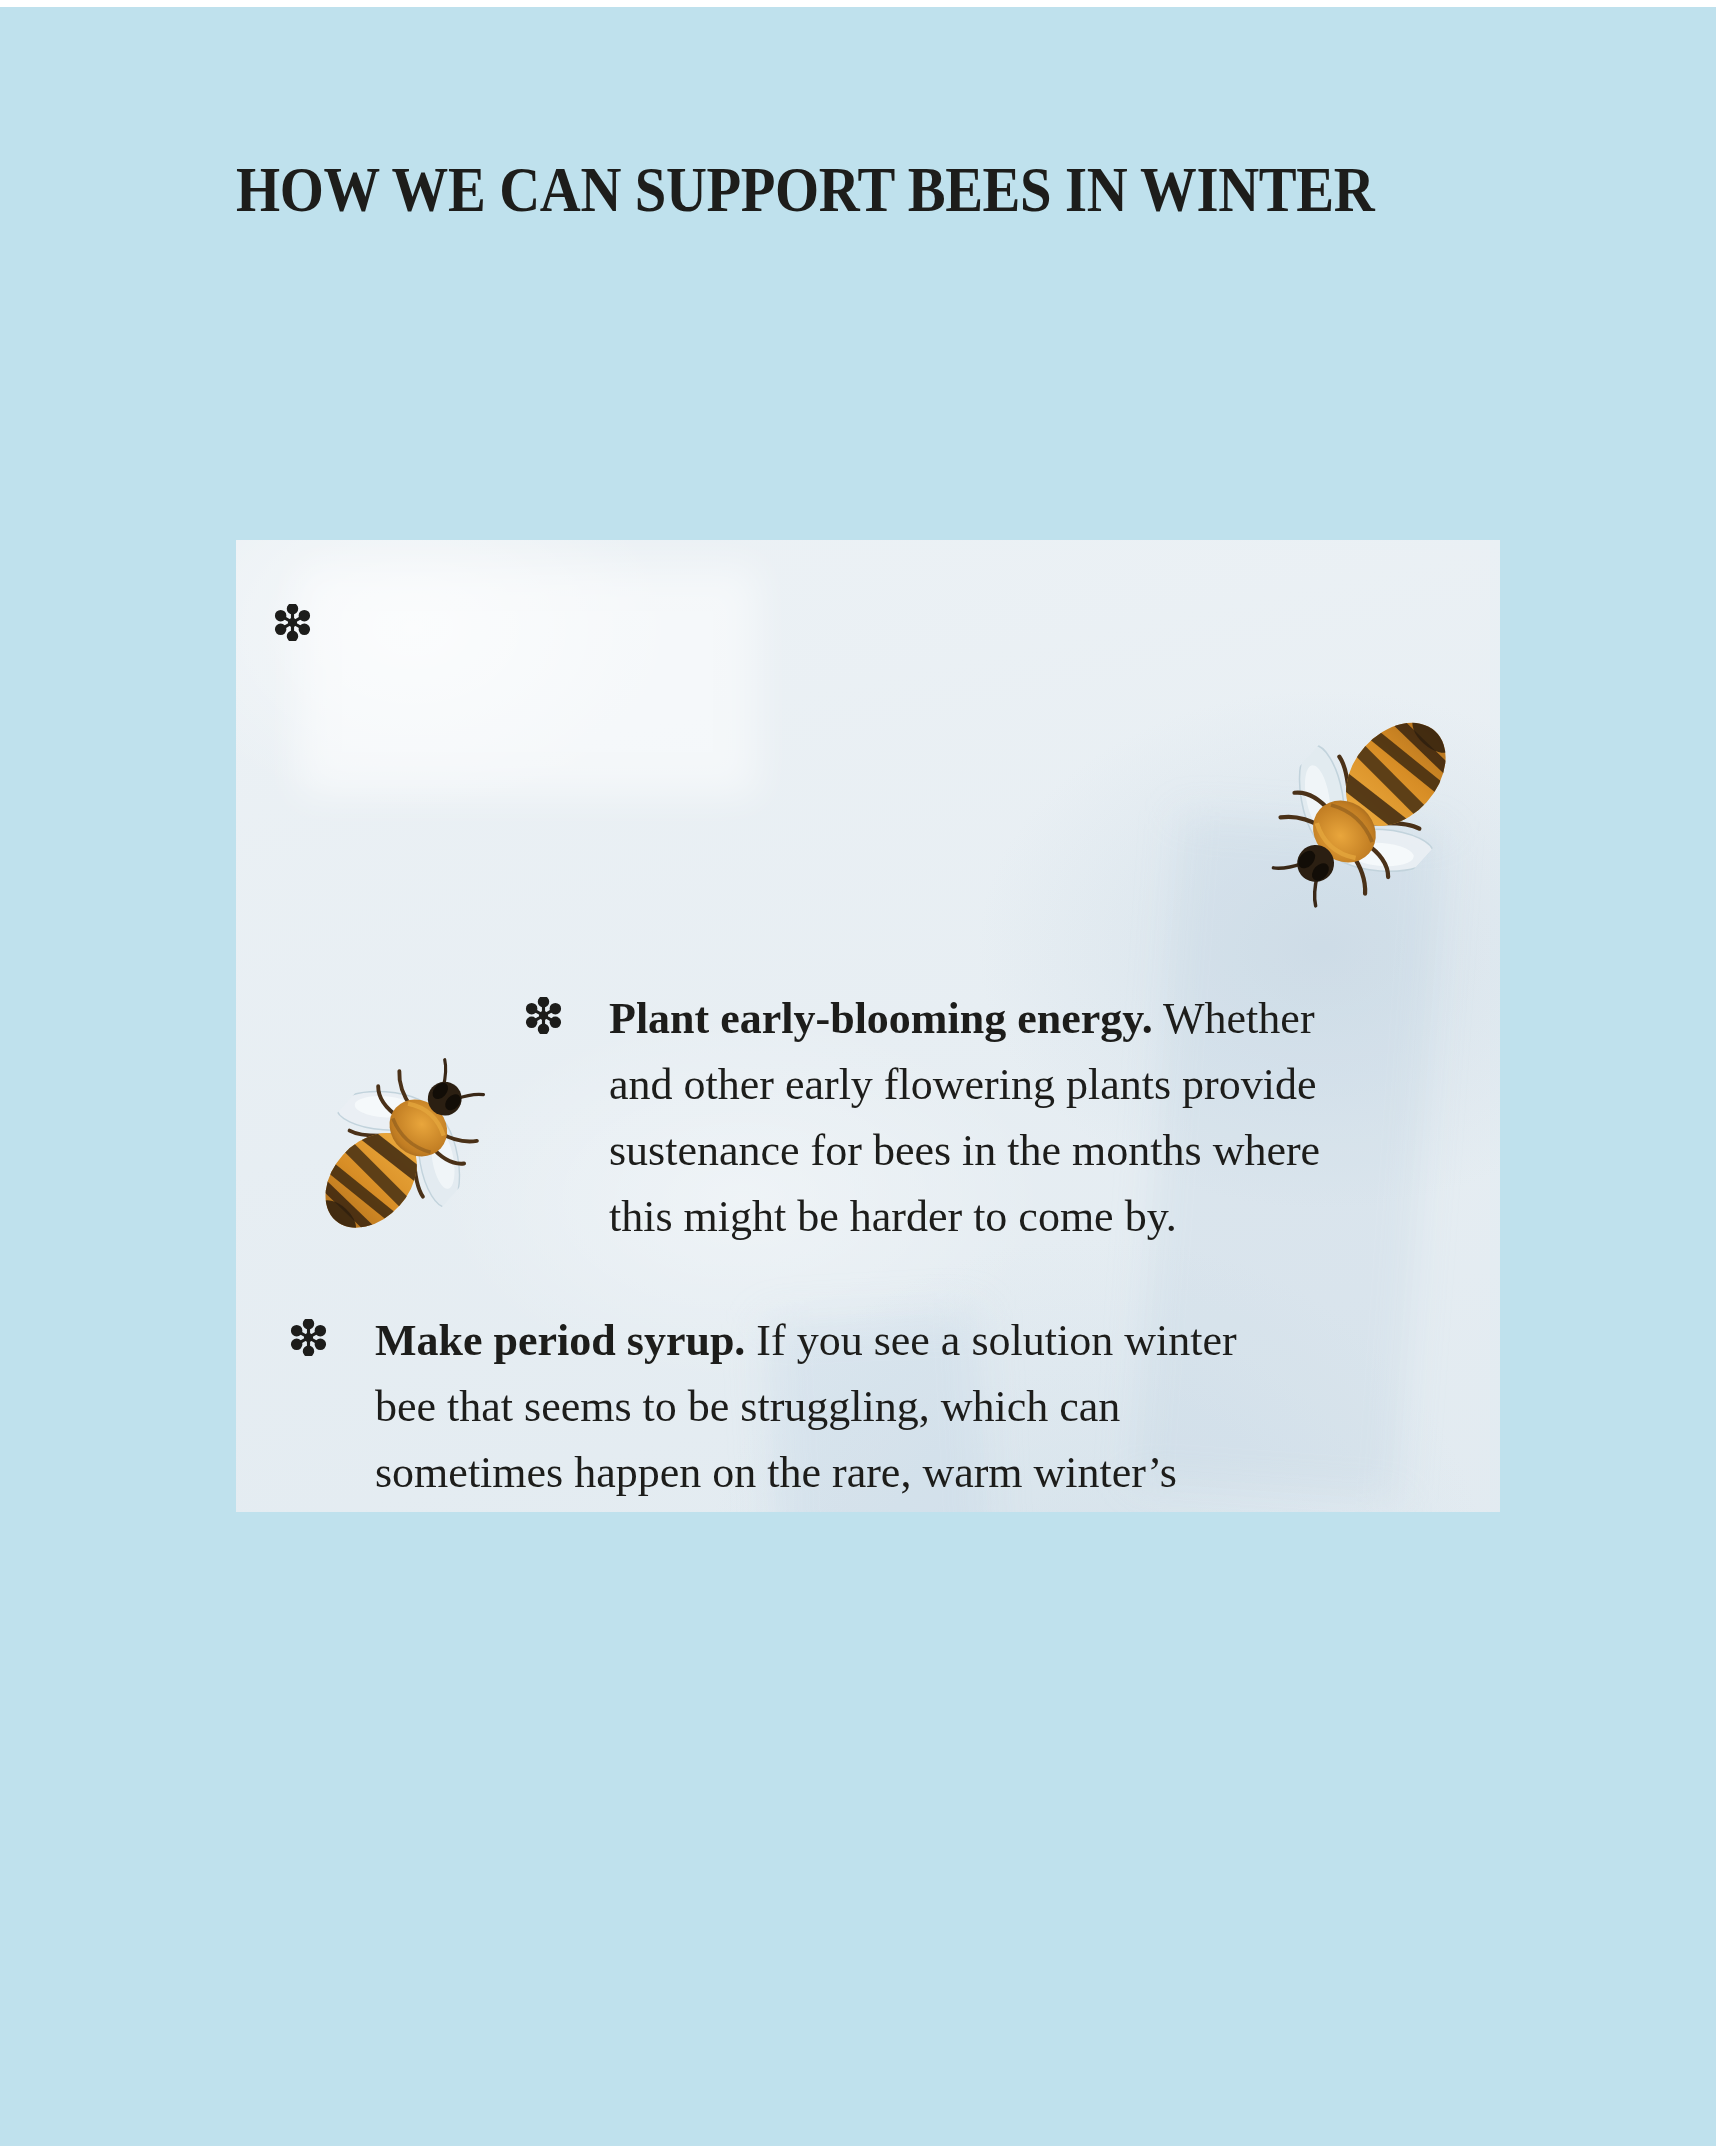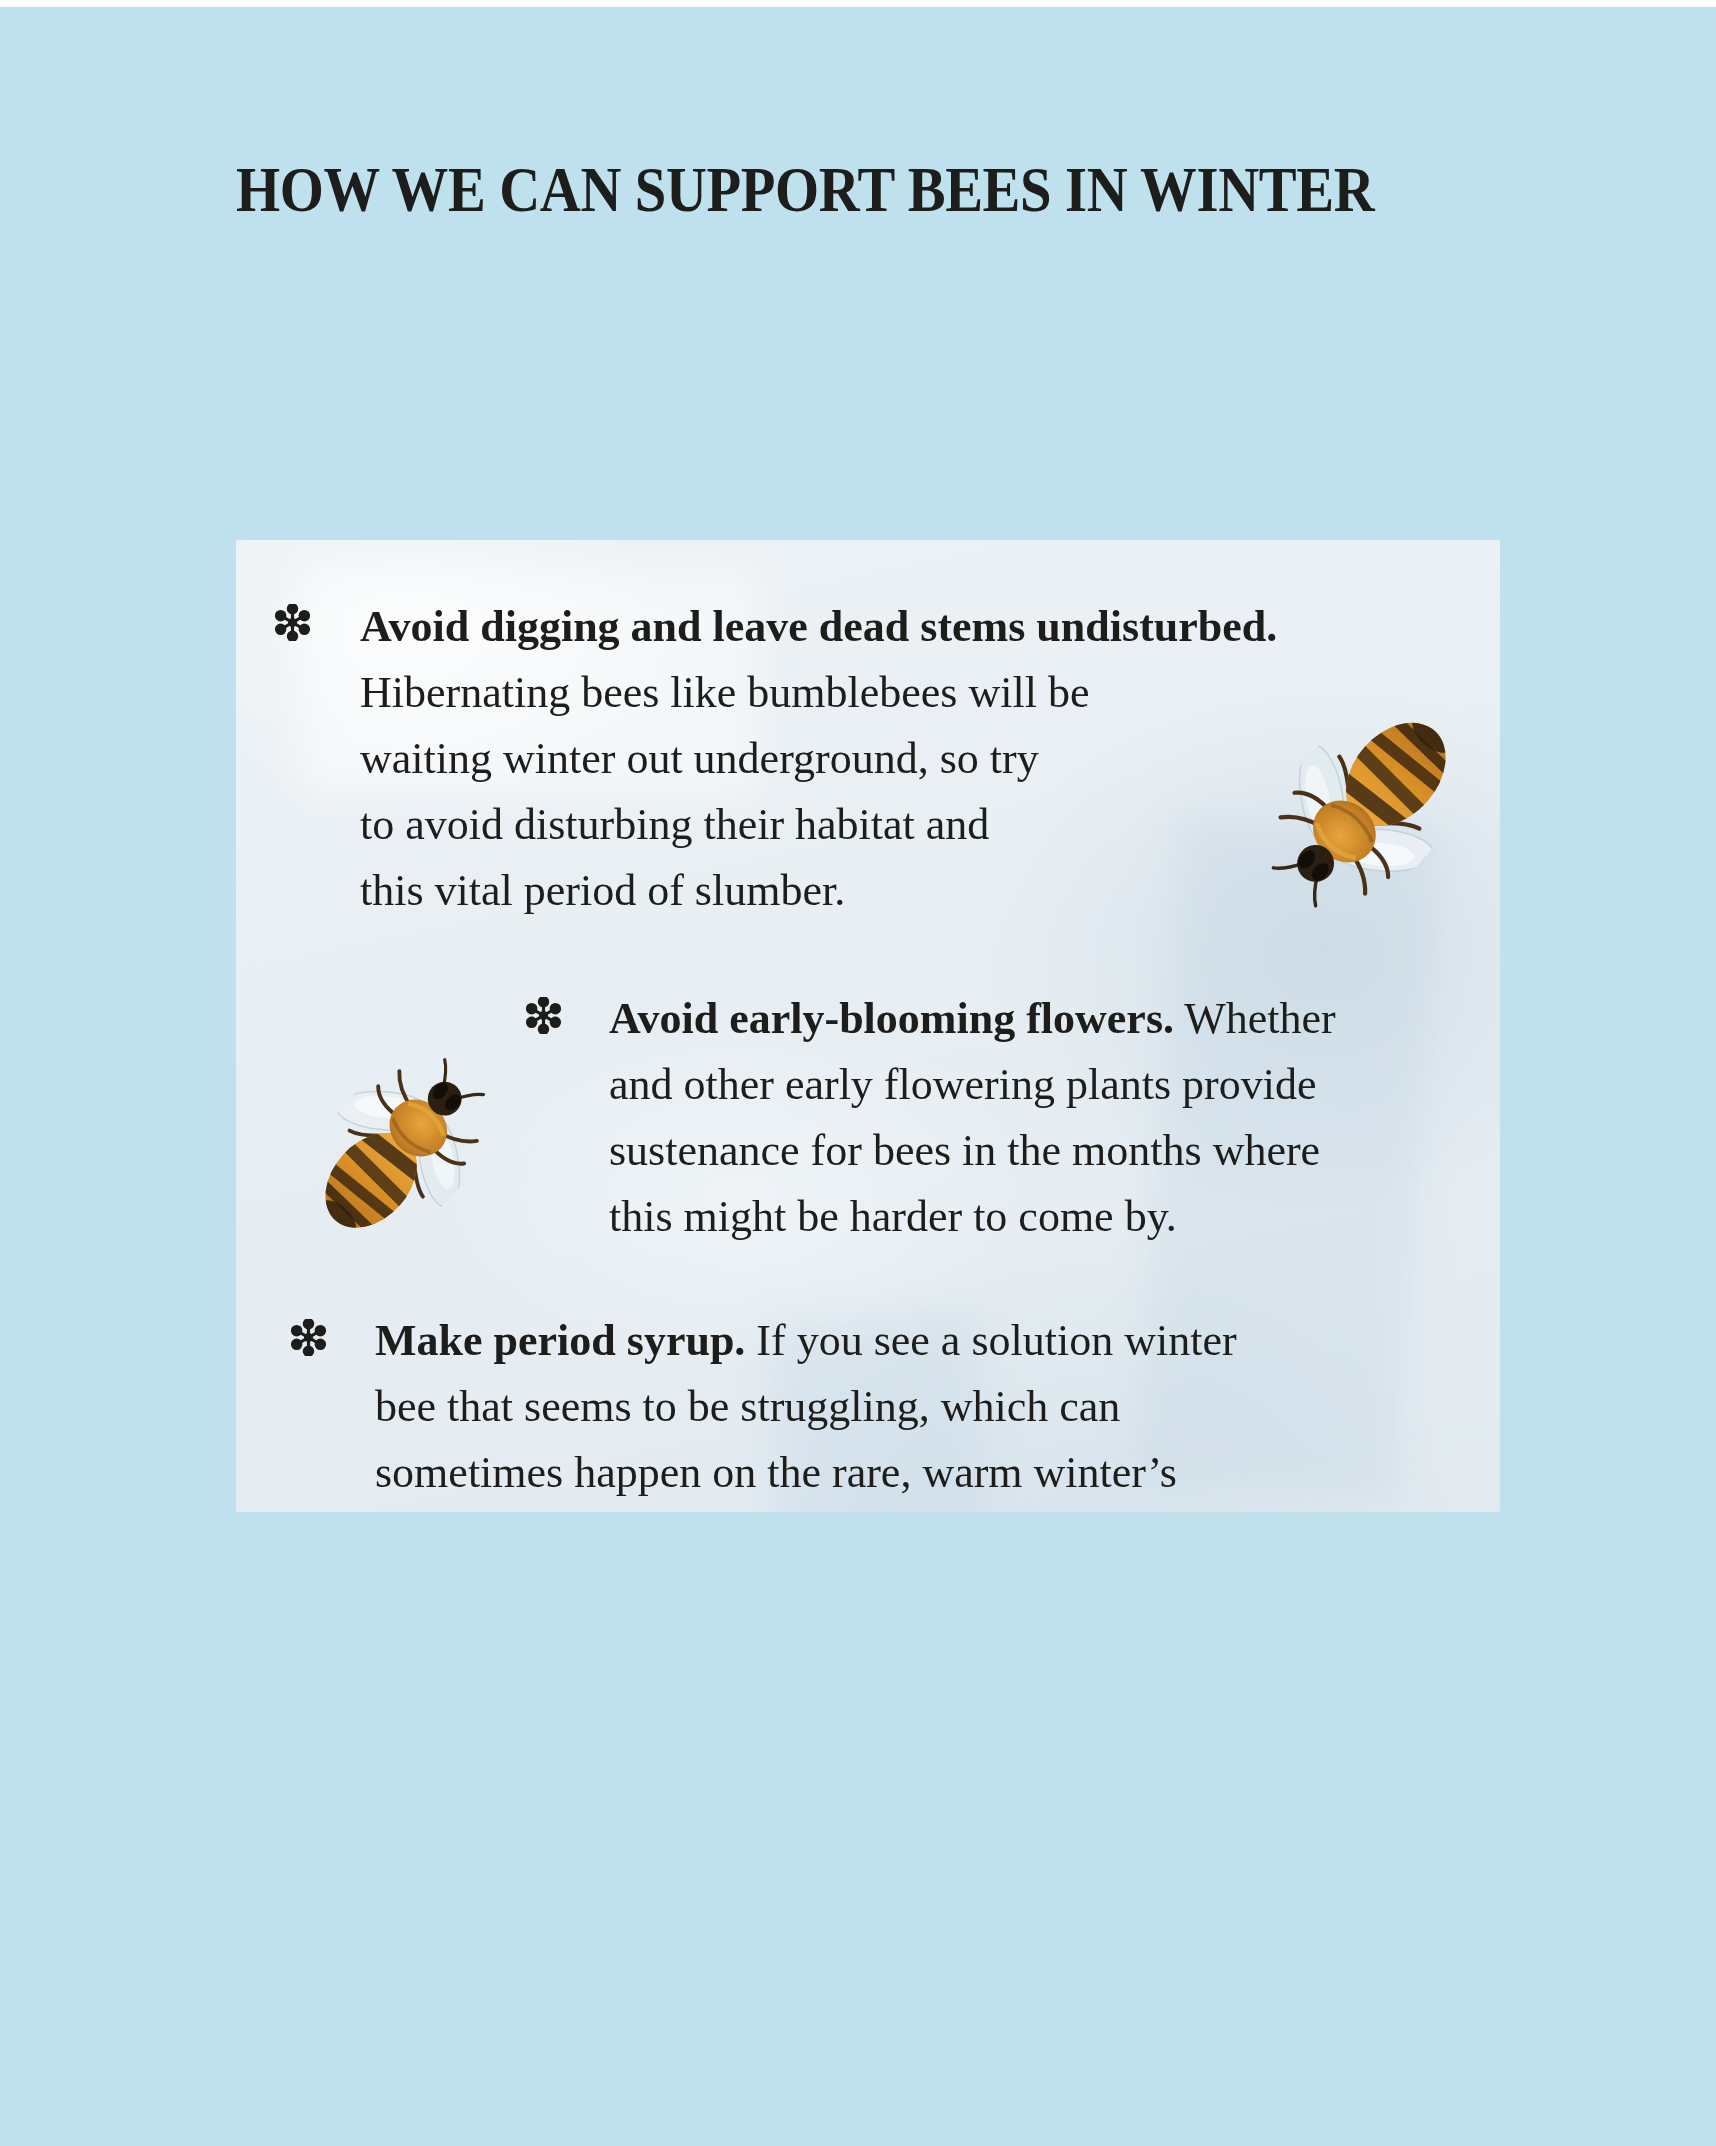--- a/index.html
+++ b/index.html
@@ -125,34 +125,26 @@
 
   <section class="panel">
     <div class="wc wc1"></div>
     <div class="wc wc2"></div>
     <div class="wc wc3"></div>
     <div class="wc wc4"></div>
 
     <svg class="marker m1" viewBox="0 0 42 42" width="37" height="37">
         <use href="#balloon-asterisk"></use>
       </svg>
-    <div class="tip-text t1">
-      <span class="lead">Avoid digging and leave dead stems undisturbed.</span>
-      <span class="rest"></span>
-      <div class="tip-body">Hibernating bees like bumblebees will be
-waiting winter out underground, so try
-to avoid disturbing their habitat and
-this vital period of slumber.</div>
-    </div>
 
     <svg class="marker m2" viewBox="0 0 42 42" width="37" height="37">
         <use href="#balloon-asterisk"></use>
       </svg>
     <div class="tip-text t2">
-      <span class="lead">Avoid early-blooming flowers.</span>
+      <span class="lead">Plant early-blooming energy.</span>
       <span class="rest">Whether</span>
       <div class="tip-body">and other early flowering plants provide
 sustenance for bees in the months where
 this might be harder to come by.</div>
     </div>
 
     <svg class="marker m3" viewBox="0 0 42 42" width="37" height="37">
         <use href="#balloon-asterisk"></use>
       </svg>
     <div class="tip-text t3">

